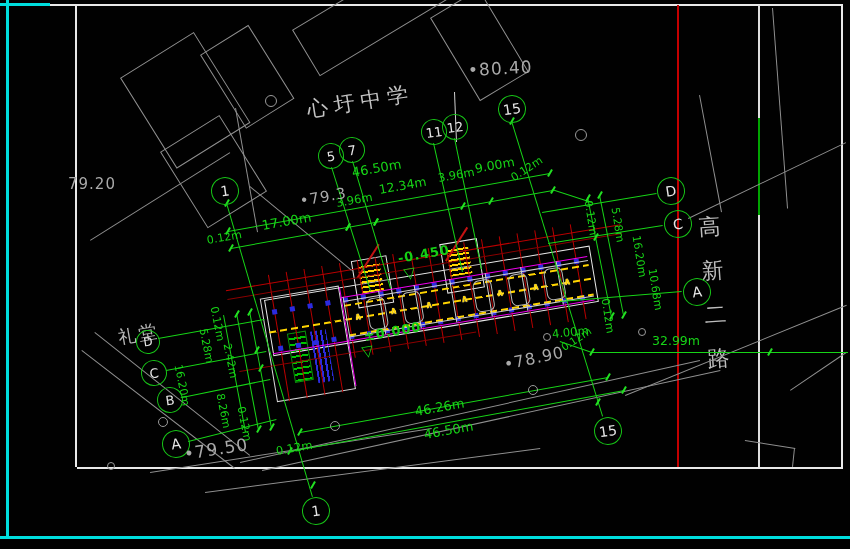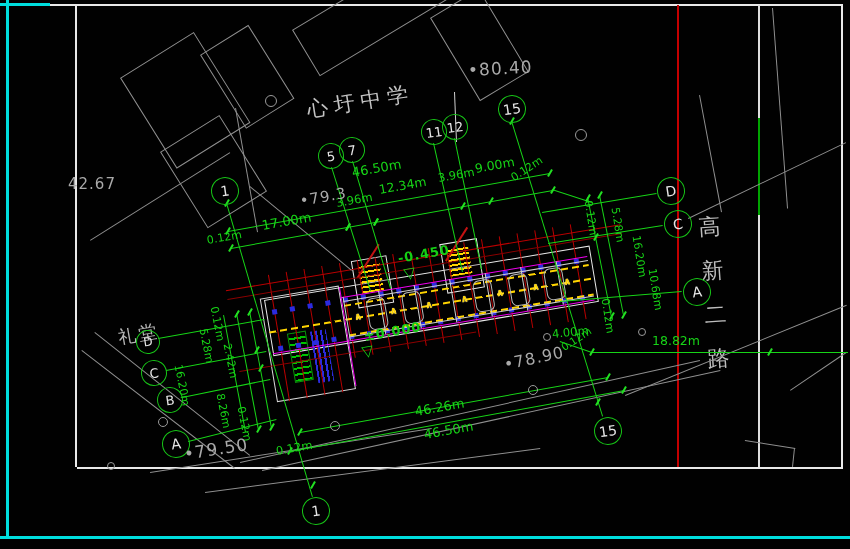--- a/index.html
+++ b/index.html
@@ -280,30 +280,30 @@
     <div class="lbl dim" style="left: 336px; top: 196px; font-size: 11.5px; transform: rotate(-10deg);">3.96m</div>
     <div class="lbl dim" style="left: 379px; top: 182px; font-size: 12.5px; transform: rotate(-10deg);">12.34m</div>
     <div class="lbl dim" style="left: 438px; top: 171px; font-size: 11.5px; transform: rotate(-10deg);">3.96m</div>
     <div class="lbl dim" style="left: 475px; top: 161px; font-size: 12.5px; transform: rotate(-10deg);">9.00m</div>
     <div class="lbl dim" style="left: 512px; top: 172px; font-size: 11px; transform: rotate(-33deg);">0.12m</div>
     <div class="lbl dim" style="left: 415px; top: 404px; font-size: 13px; transform: rotate(-10deg);">46.26m</div>
     <div class="lbl dim" style="left: 424px; top: 427px; font-size: 13px; transform: rotate(-10deg);">46.50m</div>
     <div class="lbl dim" style="left: 276px; top: 444px; font-size: 11.5px; transform: rotate(-10deg);">0.12m</div>
     <div class="lbl dim" style="left: 552px; top: 327px; font-size: 11.5px; transform: rotate(-6deg);">4.00m</div>
     <div class="lbl dim" style="left: 562px; top: 342px; font-size: 10.5px; transform: rotate(-33deg);">0.12m</div>
-    <div class="lbl dim" style="left: 652px; top: 333px; font-size: 12.5px; transform: rotate(0deg);">18.82m</div>
+    <div class="lbl dim" style="left: 652px; top: 333px; font-size: 12.5px; transform: rotate(0deg);">32.99m</div>
     <div class="lbl dim" style="left: 588px; top: 194px; font-size: 11px; transform: rotate(81deg);">0.12m</div>
     <div class="lbl dim" style="left: 615px; top: 201px; font-size: 11px; transform: rotate(81deg);">5.28m</div>
     <div class="lbl dim" style="left: 636px; top: 229px; font-size: 11px; transform: rotate(81deg);">16.20m</div>
     <div class="lbl dim" style="left: 652px; top: 262px; font-size: 11px; transform: rotate(81deg);">10.68m</div>
     <div class="lbl dim" style="left: 605px; top: 292px; font-size: 11px; transform: rotate(81deg);">0.12m</div>
     <div class="lbl dim" style="left: 214px; top: 300px; font-size: 11px; transform: rotate(79deg);">0.12m</div>
     <div class="lbl dim" style="left: 203px; top: 322px; font-size: 11px; transform: rotate(79deg);">5.28m</div>
     <div class="lbl dim" style="left: 227px; top: 337px; font-size: 11px; transform: rotate(79deg);">2.42m</div>
     <div class="lbl dim" style="left: 178px; top: 358px; font-size: 11px; transform: rotate(79deg);">16.20m</div>
     <div class="lbl dim" style="left: 220px; top: 387px; font-size: 11px; transform: rotate(79deg);">8.26m</div>
     <div class="lbl dim" style="left: 241px; top: 400px; font-size: 11px; transform: rotate(79deg);">0.12m</div>
     <div class="lbl spot" style="left: 468px; top: 60px; font-size: 17px; transform: rotate(-3deg);">•80.40</div>
-    <div class="lbl spot" style="left: 68px; top: 175px; font-size: 15px; transform: rotate(0deg);">42.67</div>
+    <div class="lbl spot" style="left: 68px; top: 175px; font-size: 15px; transform: rotate(0deg);">79.20</div>
     <div class="lbl spot" style="left: 300px; top: 192px; font-size: 15px; transform: rotate(-10deg);">•79.3</div>
     <div class="lbl spot" style="left: 504px; top: 355px; font-size: 16px; transform: rotate(-12deg);">•78.90</div>
     <div class="lbl spot" style="left: 184px; top: 444px; font-size: 17px; transform: rotate(-9deg);">•79.50</div>
   </div>
 
 </body></html>

